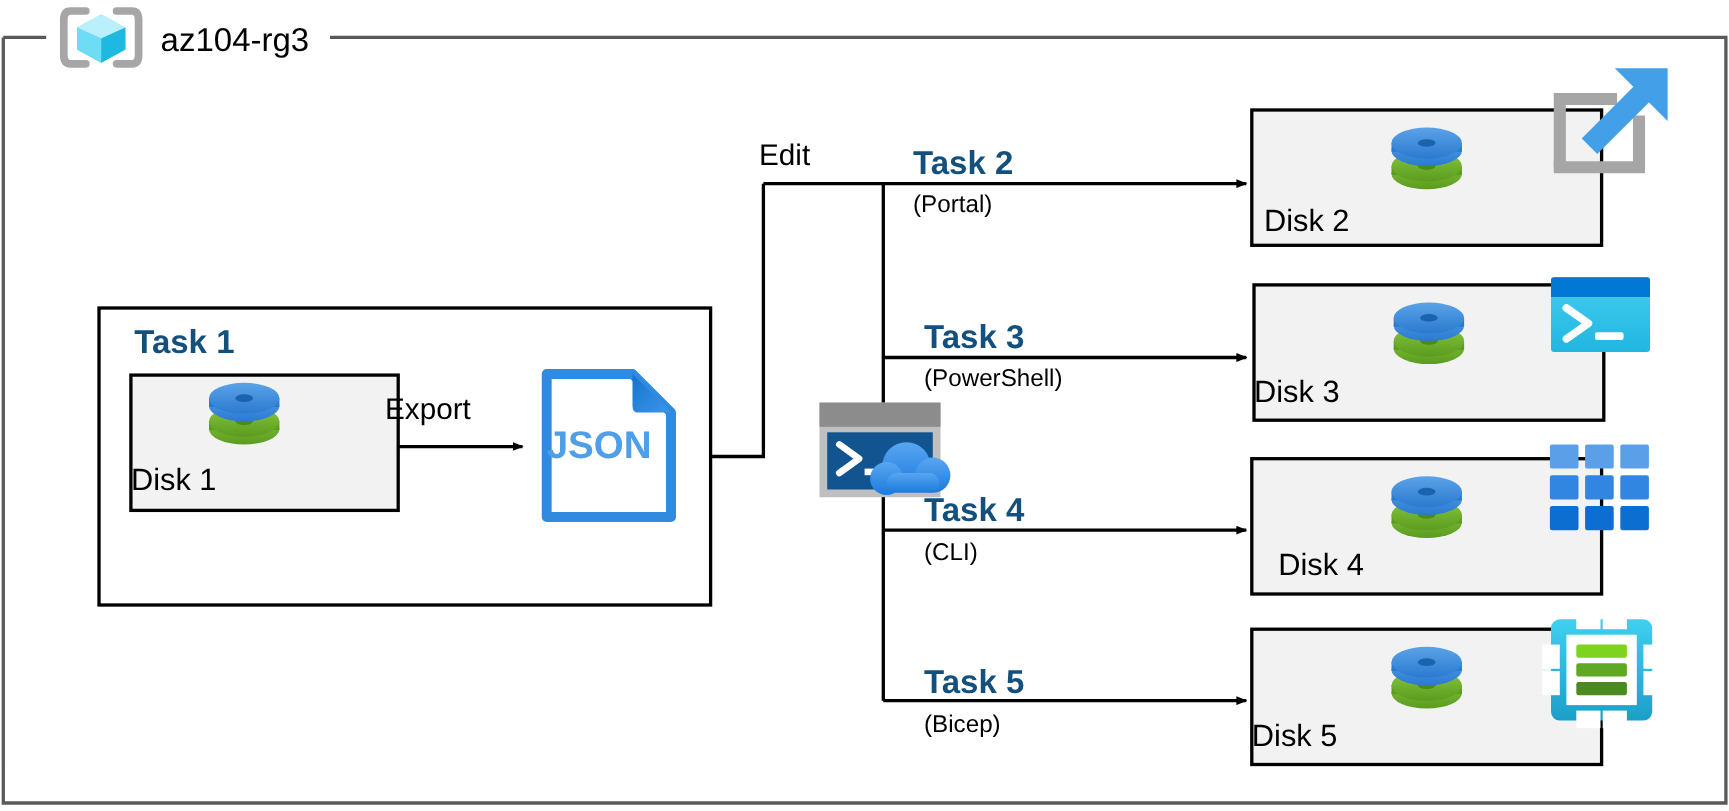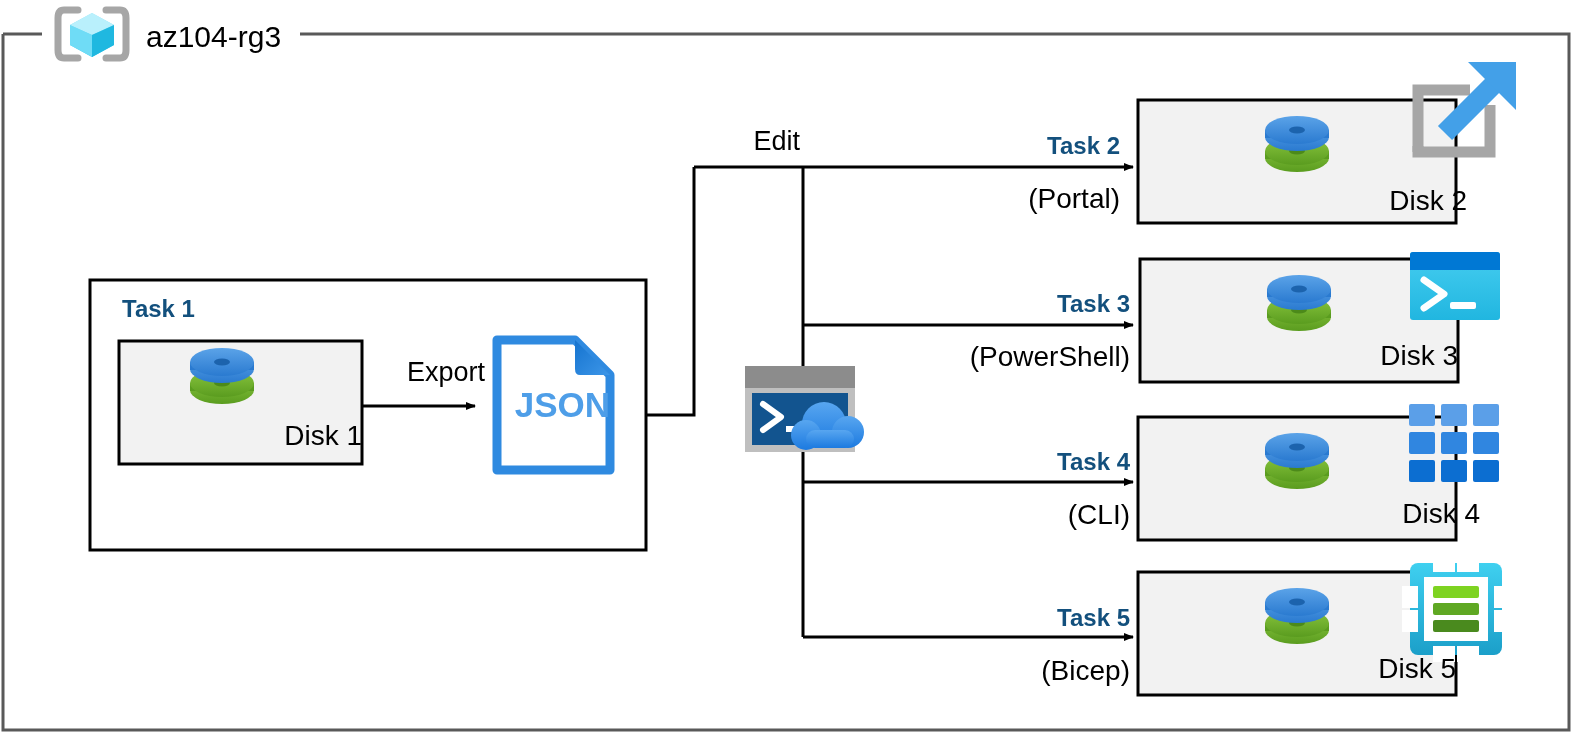--- a/index.html
+++ b/index.html
@@ -24,27 +24,27 @@
   .txt {
     position: absolute;
     white-space: nowrap;
     color: #000000;
     font-family: "Liberation Sans", sans-serif;
   }
   .rg-title { font-size: 30px; left: 146px; top: 20px; }
   .task-head {
     font-weight: bold;
     color: #13507d;
-    font-size: 24px;
+    font-size: 30px;
     text-align: center;
   }
-  .task-sub { font-size: 28px; text-align: center; margin-top: 10px; }
+  .task-sub { font-size: 22px; text-align: center; }
   .card-label { font-size: 28px; text-align: center; }
   .edge-label { font-size: 27px; text-align: center; }
-  .centerbox { position: absolute; text-align: right; }
+  .centerbox { position: absolute; text-align: left; }
 </style>
 </head>
 <body>
 
 <div id="stage">
 
   <svg class="layer" viewBox="0 0 1572 737">
     <defs>
       <marker id="arrow" markerWidth="10" markerHeight="8" refX="9" refY="4" orient="auto" markerUnits="userSpaceOnUse">
         <path d="M0,0 L10,4 L0,8 z" fill="#000"></path>

